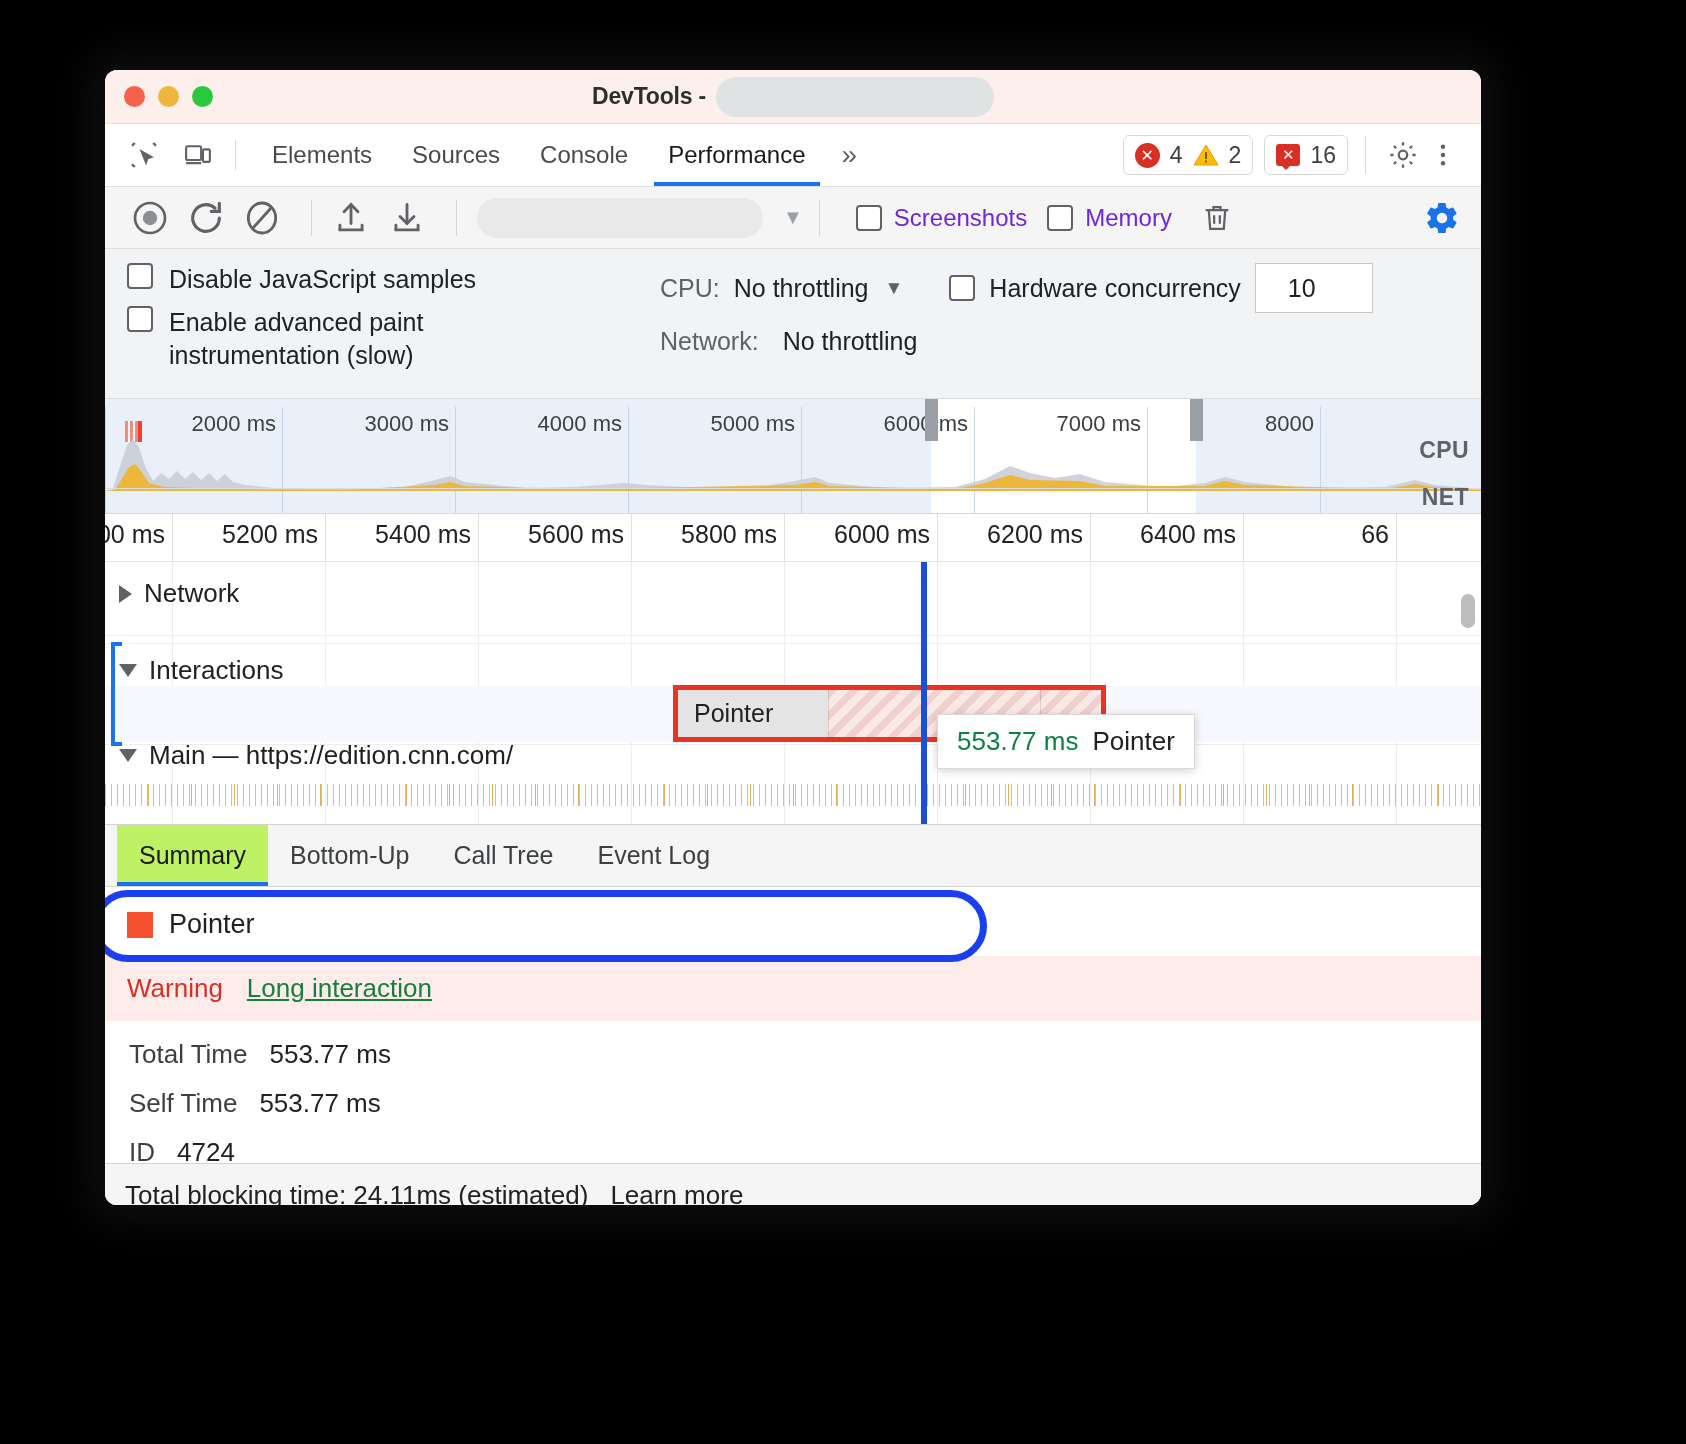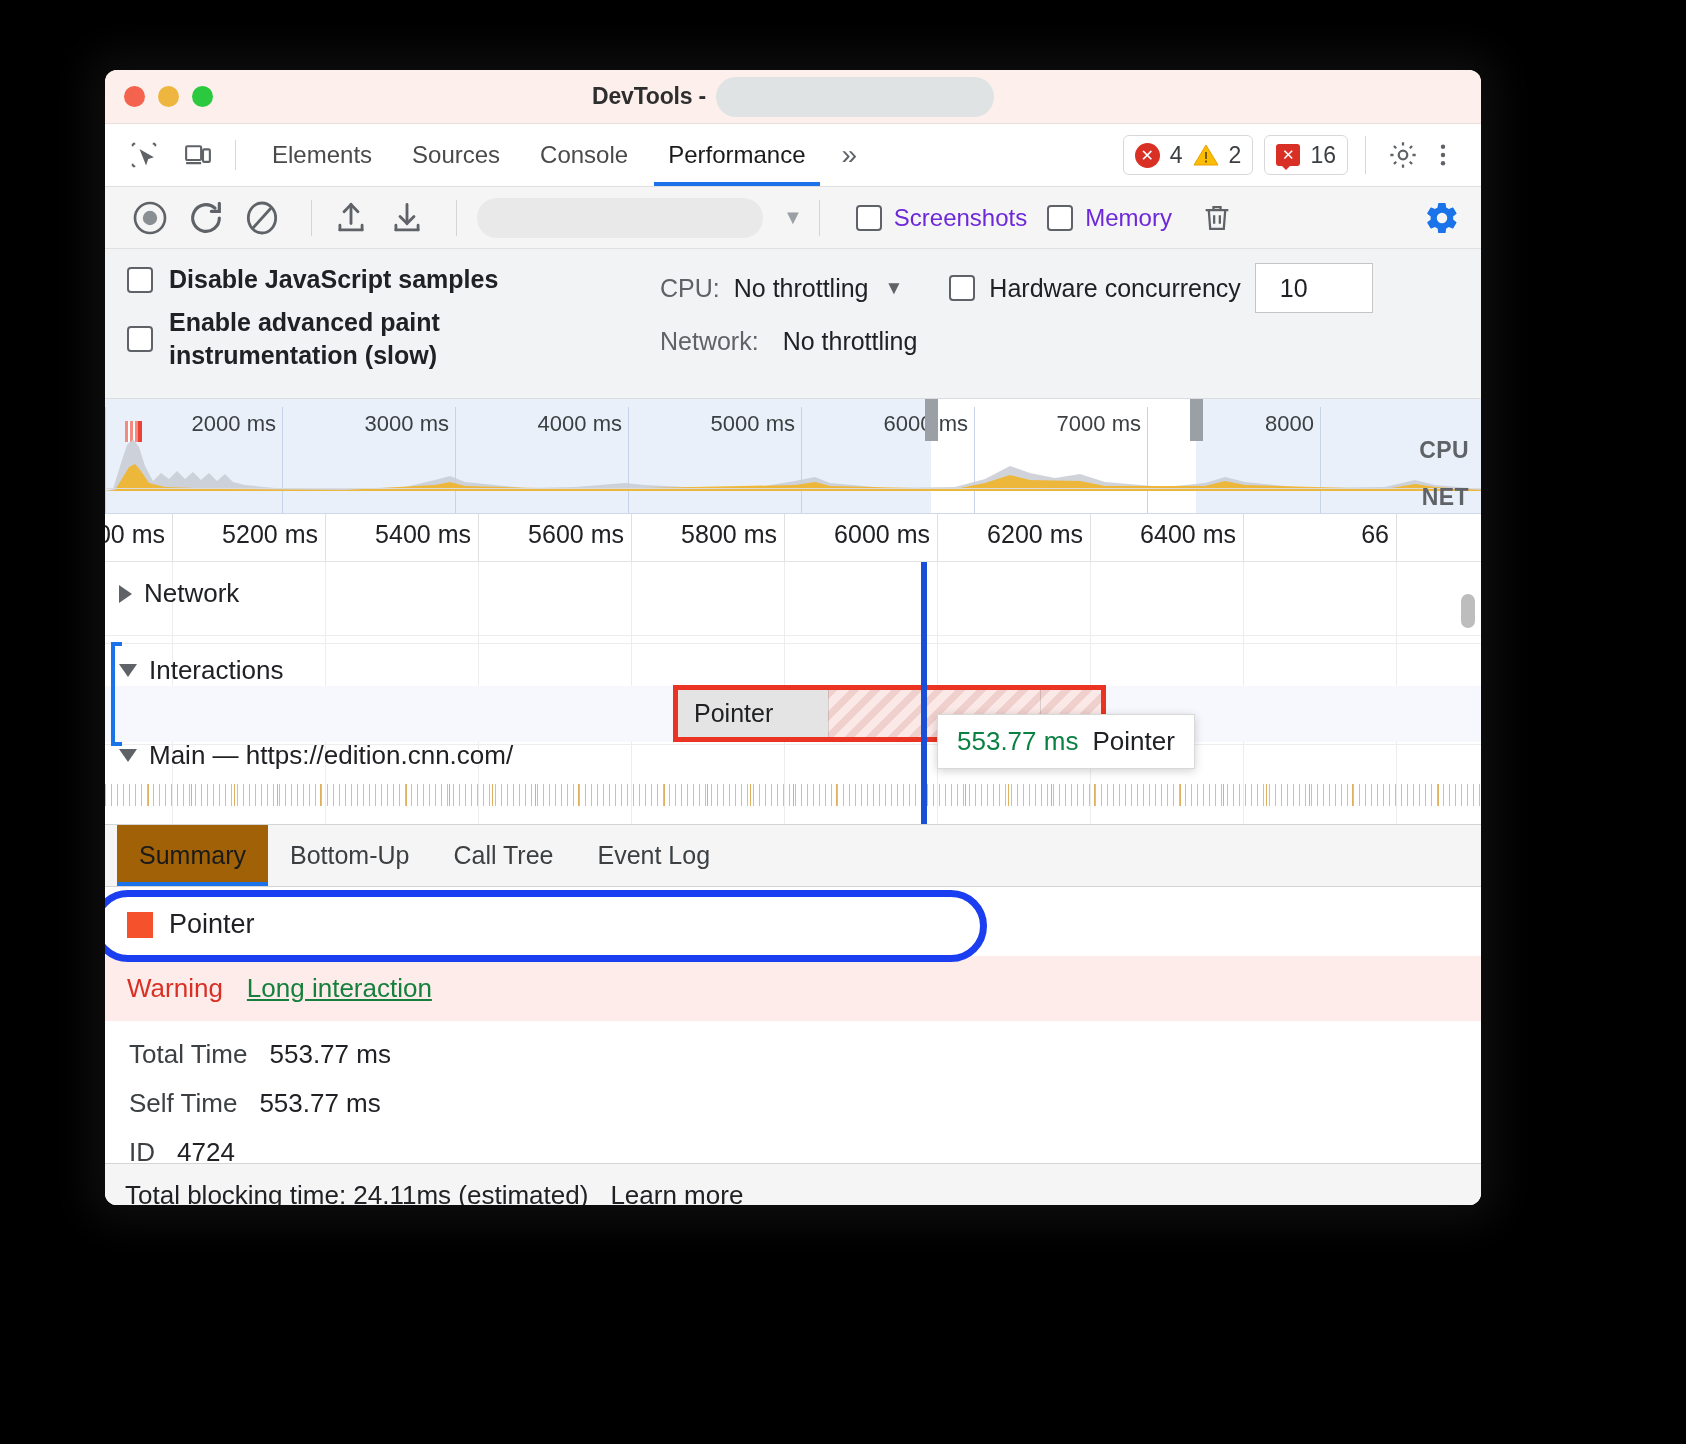--- a/index.html
+++ b/index.html
@@ -140,32 +140,32 @@
   .gear-blue { color: #1a73e8; }
   
   .settings {
     background: #f1f3f4;
     border-bottom: 1px solid #dadce0;
     padding: 14px 0 16px 0;
     display: flex;
     position: relative;
   }
   .set-col1 { width: 545px; padding-left: 22px; }
-  .set-row { display: flex; align-items: center; gap: 16px; margin-bottom: 10px; font-weight: bold; }
+  .set-row { display: flex; gap: 16px; margin-bottom: 10px; }
   .set-row .cbox { flex: none; }
   .set-label { font-size: 25px; color: #202124; line-height: 1.32; }
   .set-col2 { flex: 1; padding-left: 10px; }
   .sc2-row { display: flex; align-items: center; margin-bottom: 14px; }
   .sc2-lbl { font-size: 25px; color: #5f6368; margin-right: 14px; }
   .sc2-val { font-size: 25px; color: #202124; }
   .sel-caret { margin-left: 16px; color: #5f6368; font-size: 19px; }
   .hw-wrap { display:flex; align-items:center; gap:14px; margin-left: 46px; }
   .hw-input {
     width: 118px; height: 50px; border: 1px solid #c4c7c5; background: #fff;
-    display: flex; align-items: center; padding-left: 24px;
+    display: flex; align-items: center; padding-left: 32px;
     font-size: 25px; color: #202124;
   }
   
   .overview {
     position: relative;
     height: 115px;
     background: #eaf0fa;
     border-bottom: 1px solid #cfd8e8;
     overflow: hidden;
   }
@@ -273,21 +273,21 @@
   
   .btabs {
     height: 63px; background: #f5f5f5;
     border-top: 1px solid #d4d4d4; border-bottom: 1px solid #d4d4d4;
     display: flex; align-items: stretch; padding-left: 12px;
   }
   .btab {
     display: flex; align-items: center; padding: 0 22px;
     font-size: 25px; color: #3c4043; position: relative; white-space: nowrap;
   }
-  .btab.active { color: #1a1a1a; background: #a16207; align-items: center; }
+  .btab.active { color: #1a1a1a; background: #bef264; align-items: center; }
   .btab.active::after {
     content:""; position:absolute; left:0; right:0; bottom:0; height:4px; background:#1a73e8;
   }
   
   .summary { background: #fff; position: relative; height: 340px; }
   .sum-title {
     display: flex; align-items: center; gap: 16px;
     padding: 22px 0 16px 22px;
   }
   .swatch { width: 26px; height: 26px; background: #f4512c; }

